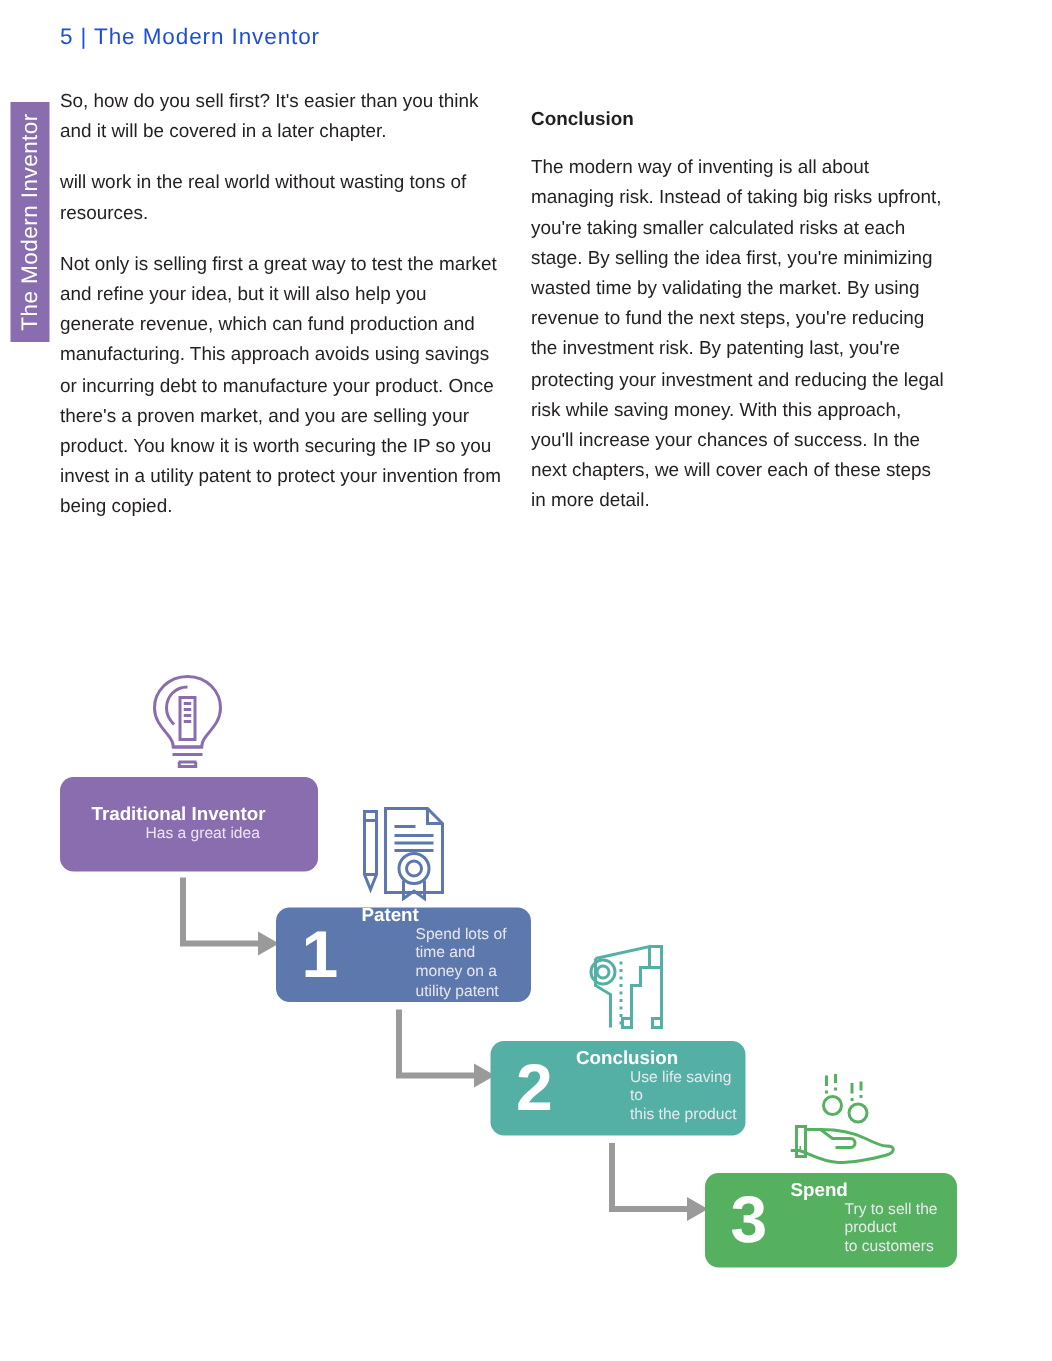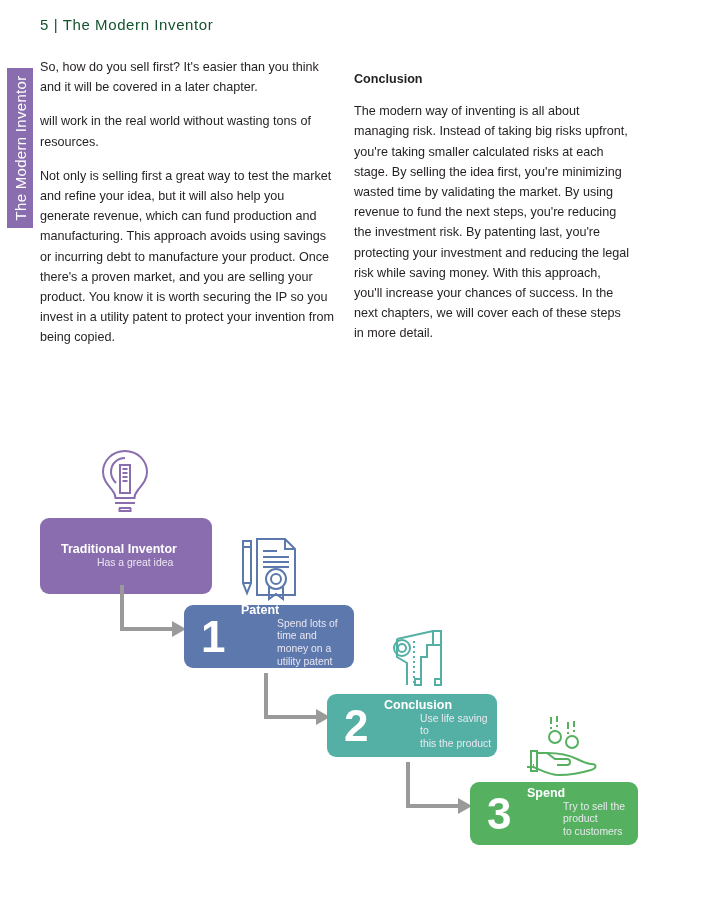--- a/index.html
+++ b/index.html
@@ -9,21 +9,21 @@
     font-family:"Liberation Sans", sans-serif;
     color:#231f20;
     position:relative;
     overflow:hidden;
   }
   .page{position:absolute;inset:0;background:#fff;}
 
   
   .running-head{
     position:absolute;left:40px;top:16px;
-    font-size:15px;color:#14532d;letter-spacing:.6px;
+    font-size:15px;color:#1d4ed8;letter-spacing:.6px;
     font-weight:400;white-space:nowrap;
   }
 
   
   .side-tab{
     position:absolute;left:7px;top:68px;
     width:26px;height:160px;
     background:#8a6dae;
   }
   .side-tab-label{
@@ -53,21 +53,21 @@
     position:absolute;left:17px;top:50%;
     transform:translateY(-50%);
     font-size:44px;font-weight:bold;line-height:1;
     color:#ffffff;
   }
   .stepbox .txt{position:absolute;left:57px;top:50%;transform:translateY(-52%);}
   .stepbox .t-title{font-size:12.5px;font-weight:bold;line-height:14px;margin:0;}
   .stepbox .t-sub{font-size:10.4px;line-height:12.4px;margin:1px 0 0 0;color:#f0ecf4;opacity:.95;padding-left:36px;}
 
   
-  .box0{left:40px;top:93px;width:172px;height:76px;background:#8a6dae;}
+  .box0{left:40px;top:93px;width:172px;height:63px;background:#8a6dae;}
   .box0 .txt{left:21px;}
   .box1{left:184px;top:180px;width:170px;height:63px;background:#5c78ac;}
   .box2{left:327px;top:269px;width:170px;height:63px;background:#54b0a5;}
   .box3{left:470px;top:357px;width:168px;height:63px;background:#55b160;}
 
   .icon-wrap{position:absolute;}
   .icon-wrap svg{display:block;}
 
   .arrow{position:absolute;}
 </style>

